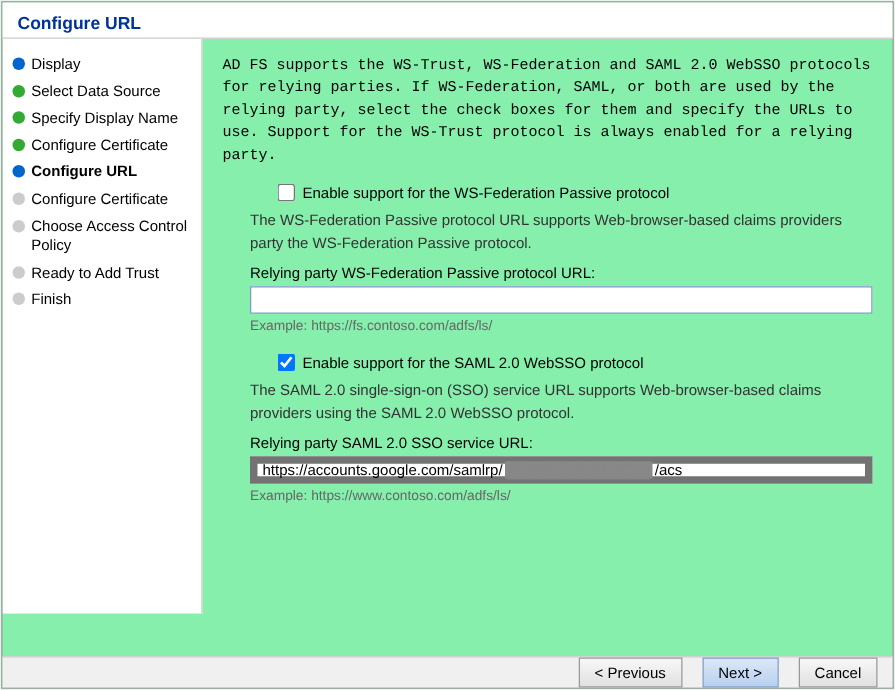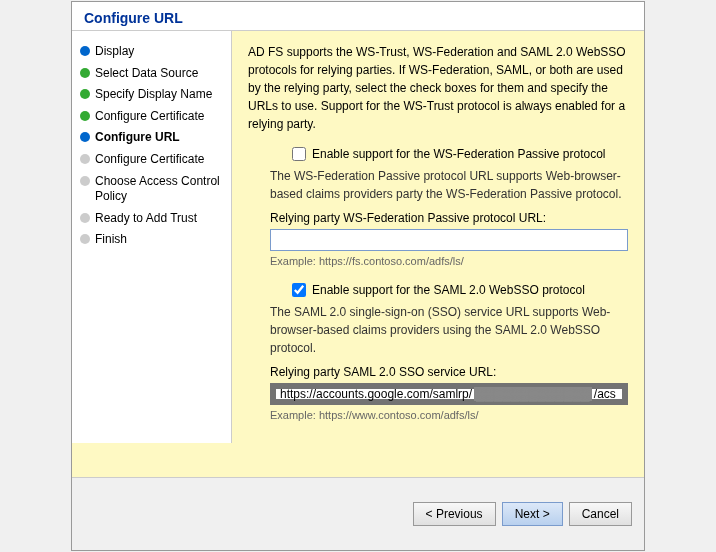--- a/index.html
+++ b/index.html
@@ -8,23 +8,23 @@
       font-size: 12px;
       background: #f0f0f0;
       display: flex;
       justify-content: center;
       align-items: center;
       width: 716px;
       height: 552px;
       overflow: hidden;
     }
     .dialog {
-      width: 574px;
+      width: 714px;
       height: 550px;
-      background: #fef9c3;
+      background: #86efac;
       border: 1px solid #999;
       display: flex;
       flex-direction: column;
     }
     .dialog-title {
       background: #ffffff;
       padding: 8px 12px 4px 12px;
       font-size: 14px;
       font-weight: bold;
       color: #003399;
@@ -78,20 +78,21 @@
     .main-content {
       flex: 1;
       padding: 12px 16px;
       overflow-y: auto;
     }
     .intro-text {
       font-size: 12px;
       color: #000;
       line-height: 1.5;
       margin-bottom: 14px;
+      font-family: Liberation Mono, monospace;
     }
     .section-group {
       margin-bottom: 16px;
     }
     .checkbox-row {
       display: flex;
       align-items: flex-start;
       margin-bottom: 6px;
       padding-left: 44px;
     }
@@ -153,25 +154,25 @@
     .url-text-redacted {
       background: #888;
       color: #888;
       margin: 0 2px;
       padding: 0 2px;
       font-size: 12px;
     }
     
     .dialog-footer {
       border-top: 1px solid #ccc;
-      padding: 24px 12px;
+      padding: 0 12px;
       display: flex;
       justify-content: flex-end;
       align-items: center;
-      gap: 6px;
+      gap: 16px;
       background: #f0f0f0;
       margin-top: 34px;
     }
     .btn {
       height: 24px;
       padding: 2px 12px;
       font-size: 12px;
       border: 1px solid #999;
       background: linear-gradient(to bottom, #f8f8f8, #e0e0e0);
       cursor: pointer;

